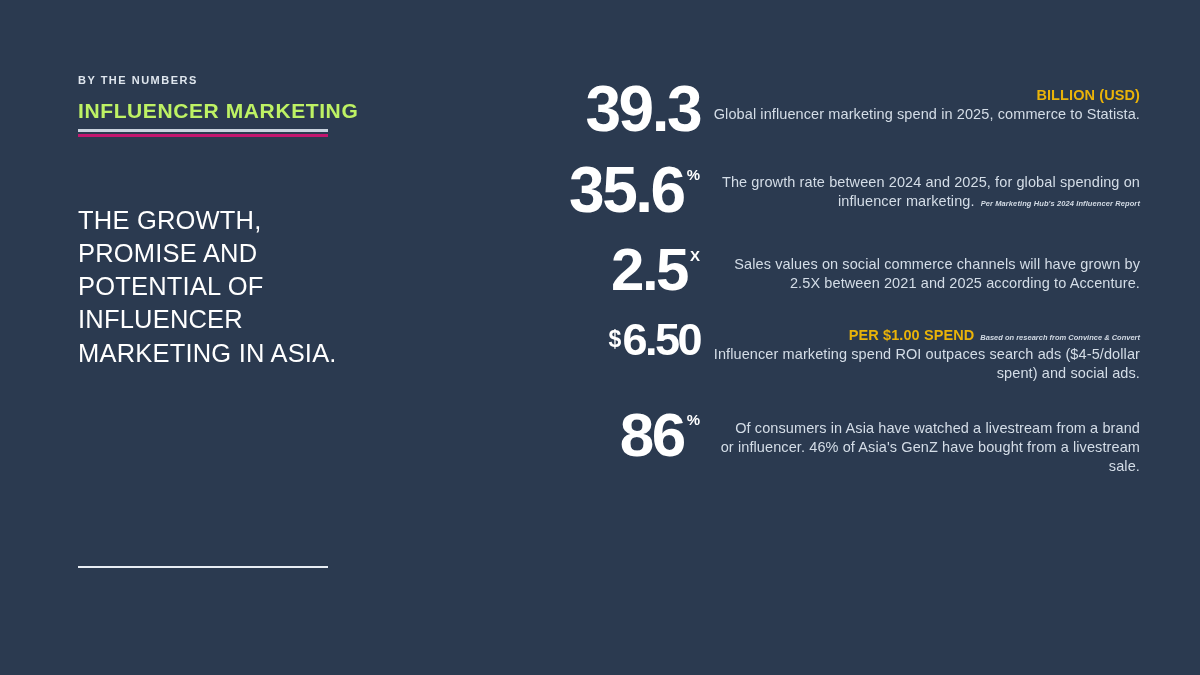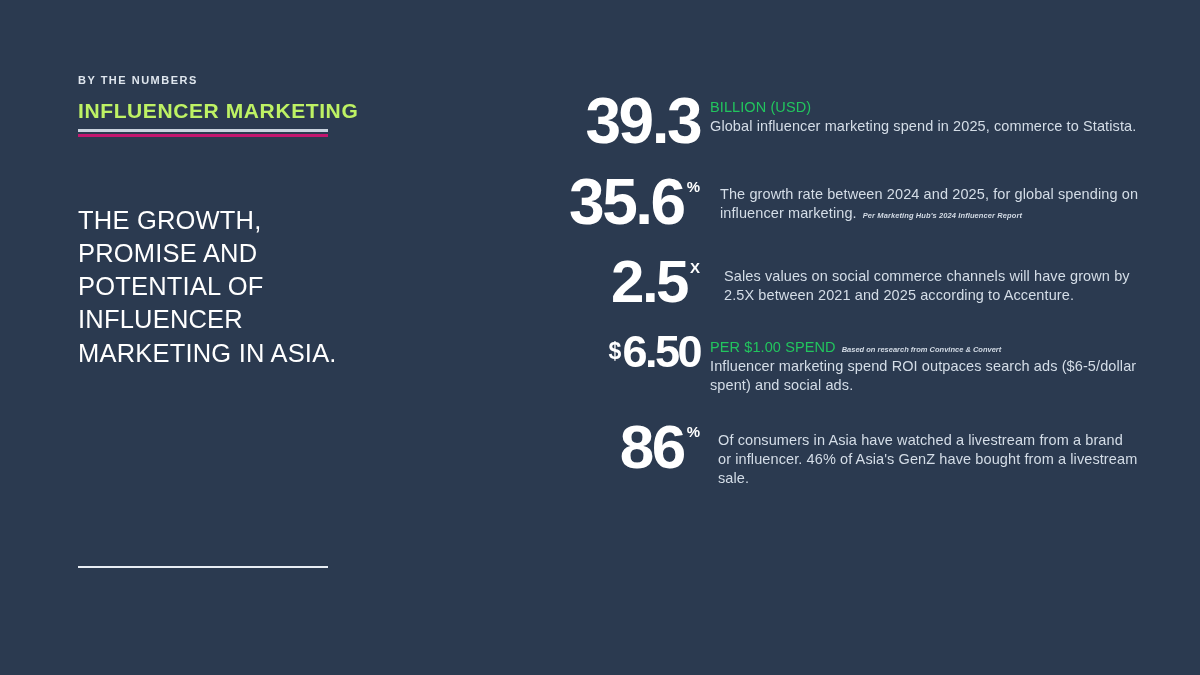--- a/index.html
+++ b/index.html
@@ -54,22 +54,23 @@
     position:absolute;
     left:0; top:492px;
     width:250px;
     height:2px;
     background:#e8edf3;
   }
 
   
   .stats {
     position:absolute;
-    left:520px; top:92px;
+    left:520px; top:80px;
     width:620px;
+    text-align:right;
   }
   .stat {
     position:relative;
     display:flex;
     align-items:flex-start;
     margin-bottom:22px;
   }
   .stat:last-child { margin-bottom:0; }
 
   .num-wrap {
@@ -105,22 +106,22 @@
     margin-left:3px;
   }
 
   .txt-wrap {
     flex:1;
     padding-top:8px;
     padding-left:10px;
   }
   .stat-label {
     font-size:14.5px;
-    font-weight:normal;
-    color:#22c55e;
+    font-weight:bold;
+    color:#eab308;
     line-height:1.25;
     letter-spacing:0.1px;
     display:inline;
     margin-top:23px;
   }
   .source-inline {
     font-size:7.5px;
     font-style:italic;
     font-weight:bold;
     color:#d3dbe5;
@@ -206,21 +207,21 @@
 
   <div class="stat" id="stat-4">
     <div class="num-wrap">
       <span class="prefix">$</span>
       <span class="big-num">6.50</span>
     </div>
     <div class="txt-wrap">
       <div class="label-row">
         <span class="stat-label">PER $1.00 SPEND</span><span class="source-inline">Based on research from Convince &amp; Convert</span>
       </div>
-      <div class="stat-body">Influencer marketing spend ROI outpaces search ads ($6-5/dollar spent) and social ads.</div>
+      <div class="stat-body">Influencer marketing spend ROI outpaces search ads ($4-5/dollar spent) and social ads.</div>
     </div>
   </div>
 
   <div class="stat" id="stat-5">
     <div class="num-wrap">
       <span class="big-num">86</span>
       <span class="sup">%</span>
     </div>
     <div class="txt-wrap">
       <div class="stat-body">Of consumers in Asia have watched a livestream from a brand or influencer. 46% of Asia's GenZ have bought from a livestream sale.</div>

